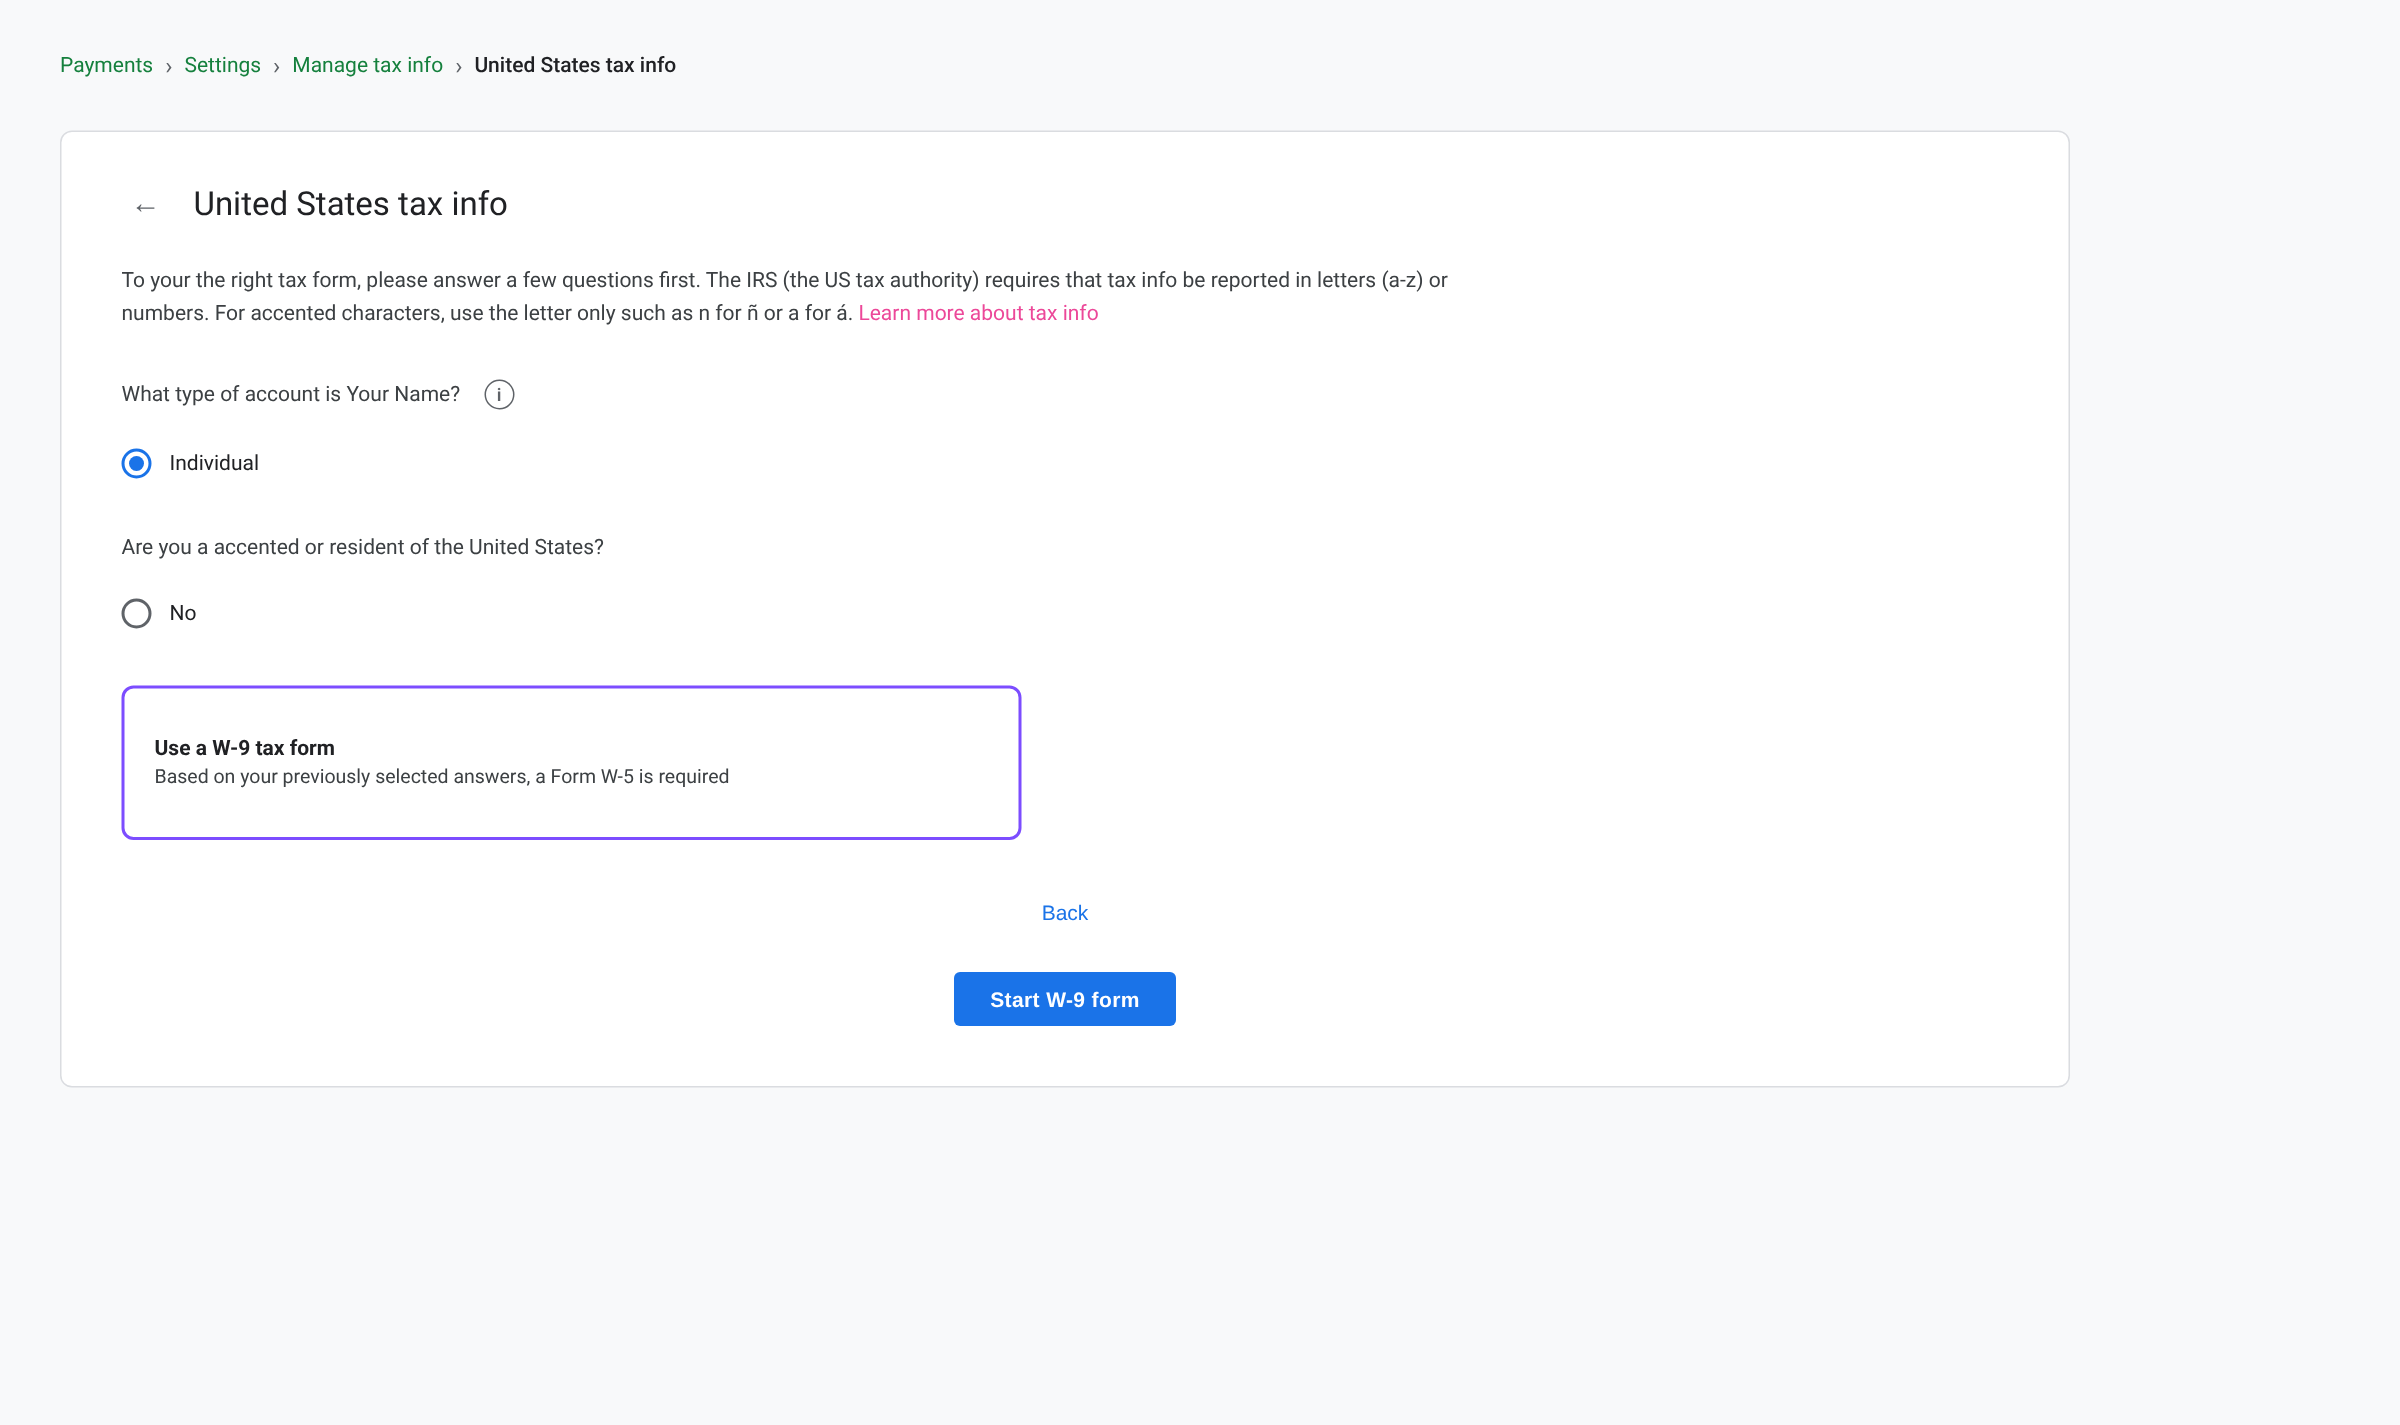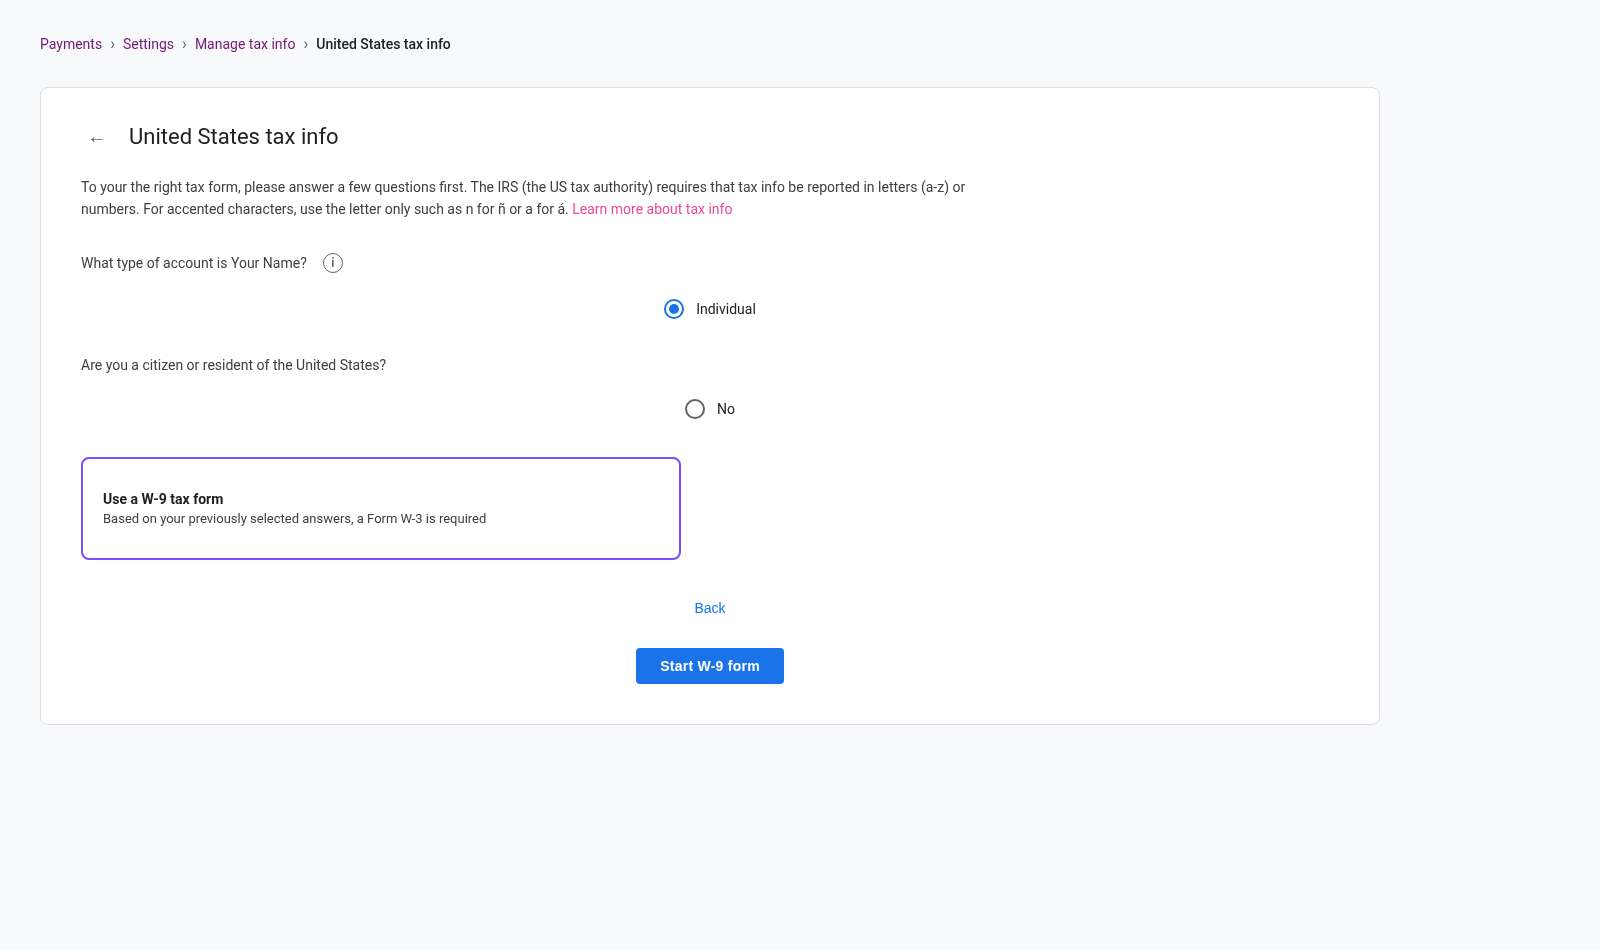--- a/index.html
+++ b/index.html
@@ -26,21 +26,21 @@
       margin-bottom: 20px;
       padding: 14px 0;
     }
 
     .breadcrumb-separator {
       color: #5f6368;
       font-size: 16px;
     }
 
     .breadcrumb-item {
-      color: #701a75;
+      color: #15803d;
       cursor: pointer;
       text-decoration: none;
     }
 
     .breadcrumb-item.active {
       color: #202124;
       font-weight: 500;
       cursor: default;
     }
 
@@ -127,21 +127,20 @@
       flex-direction: column;
       gap: 0px;
     }
 
     .radio-option {
       display: flex;
       align-items: center;
       gap: 12px;
       padding: 10px 0;
       cursor: pointer;
-      justify-content: center;
     }
 
     .radio-input {
       appearance: none;
       -webkit-appearance: none;
       width: 20px;
       height: 20px;
       border: 2px solid #5f6368;
       border-radius: 50%;
       cursor: pointer;
@@ -255,33 +254,33 @@
     <div class="radio-group">
       <label class="radio-option">
         <input type="radio" name="account-type" class="radio-input" checked="" style="">
         <span class="radio-label">Individual</span>
       </label>
     </div>
   </div>
 
   <div class="question-section">
     <div class="question-label">
-      <span>Are you a citizen or resident of the United States?</span>
+      <span>Are you a accented or resident of the United States?</span>
     </div>
     <div class="radio-group">
       <label class="radio-option">
         <input type="radio" name="us-resident" class="radio-input" style="">
         <span class="radio-label">No</span>
       </label>
     </div>
   </div>
 
   <div class="w9-info-box">
     <div class="w9-title">Use a W-9 tax form</div>
-    <div class="w9-description">Based on your previously selected answers, a Form W-3 is required</div>
+    <div class="w9-description">Based on your previously selected answers, a Form W-5 is required</div>
   </div>
 
   <div class="action-buttons">
     <button class="back-link">Back</button>
     <button class="start-w9-button">Start W-9 form</button>
   </div>
 
 </div>
 
 </body></html>

